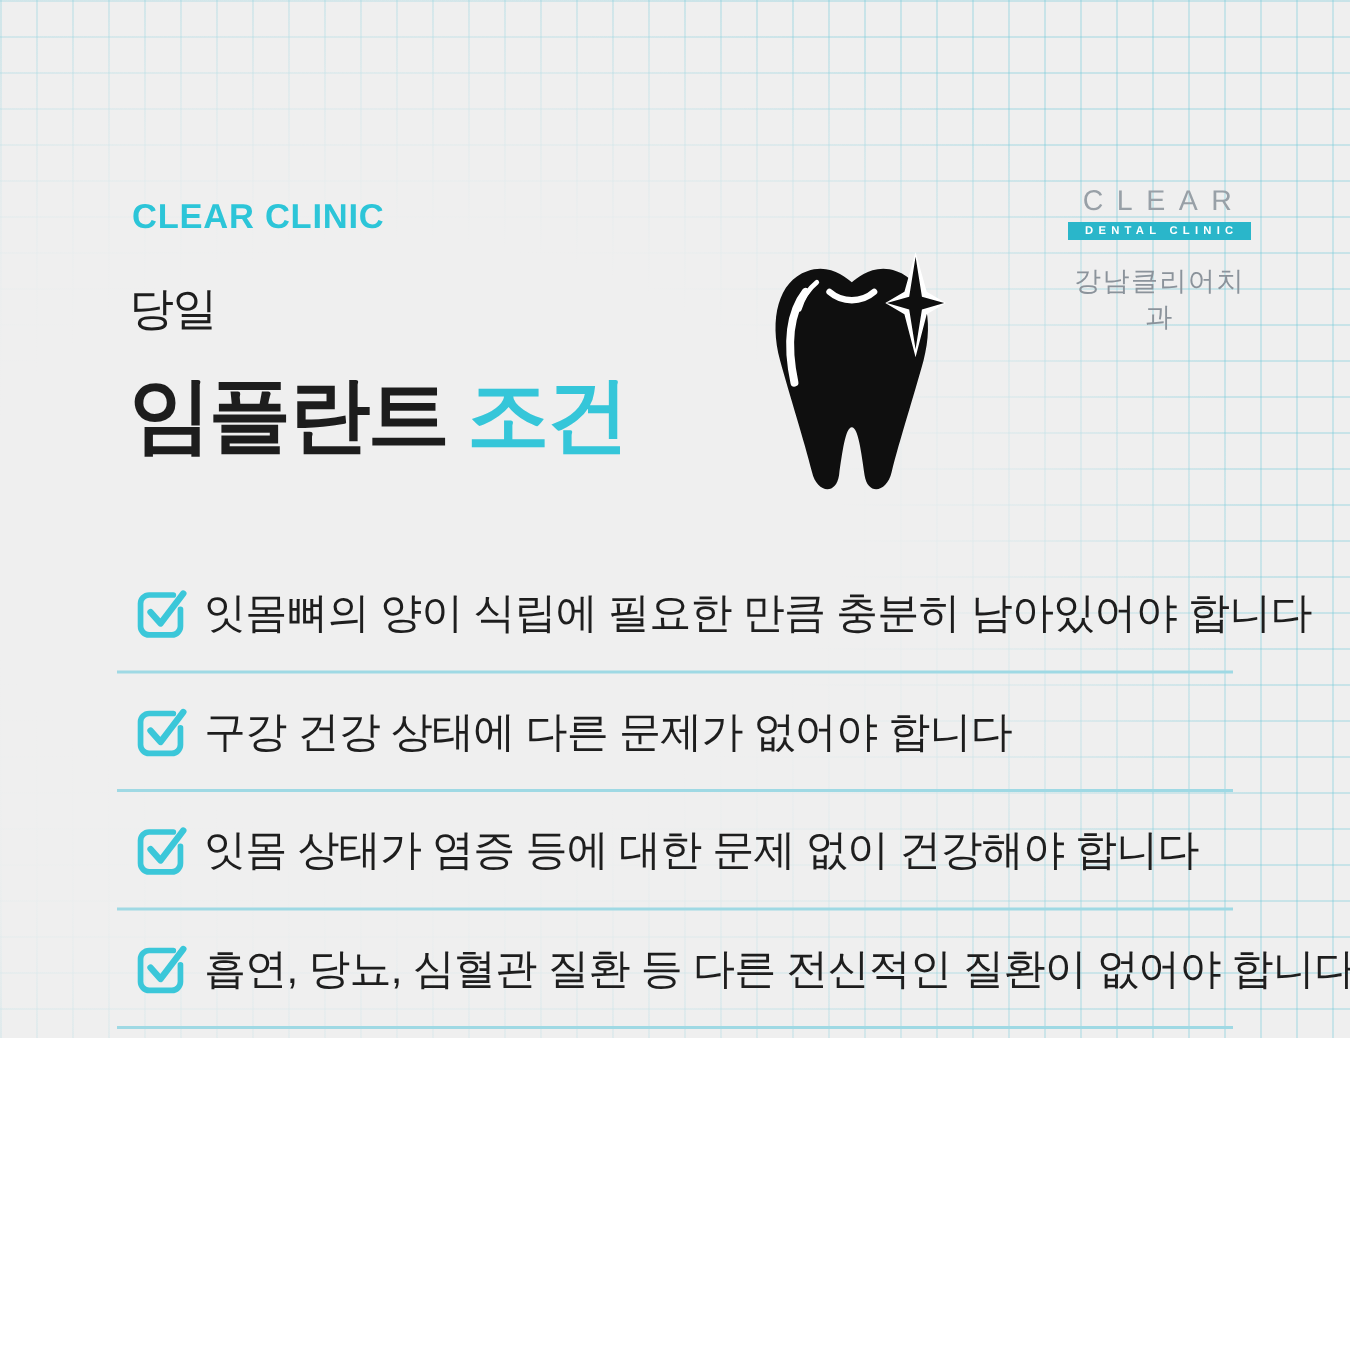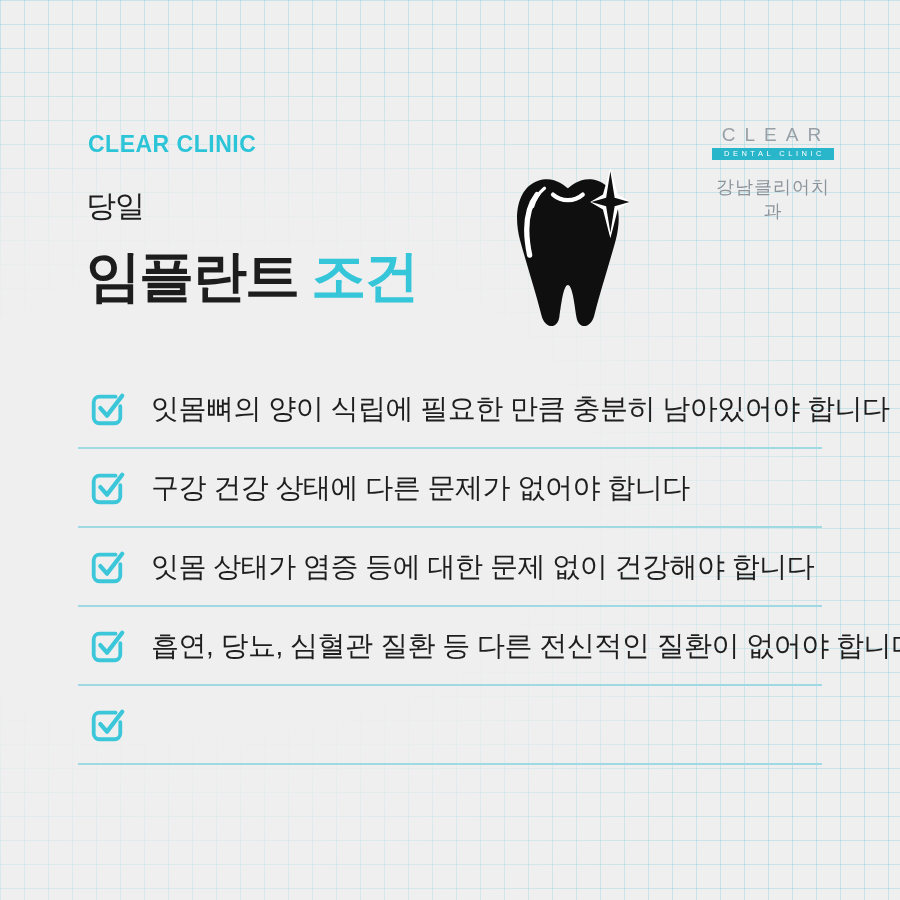--- a/index.html
+++ b/index.html
@@ -1,21 +1,21 @@
 <!DOCTYPE html>
 <html><head>
 <meta charset="utf-8">
 <style>
   * { margin: 0; padding: 0; box-sizing: border-box; }
   html, body { width: 900px; height: 900px; }
   body { font-family: "Liberation Sans", "DejaVu Sans", sans-serif; }
 
   .canvas {
     position: relative;
-    width: 900px; height: 900px;
+    width: 900px; height: 692px;
     overflow: hidden;
     background-color: #efefef;
     background-image:
       radial-gradient(ellipse 560px 380px at 30% 52%, #efefef 52%, rgba(239,239,239,0) 100%),
       radial-gradient(ellipse 700px 500px at 18% 60%, rgba(239,239,239,0.9) 40%, rgba(239,239,239,0) 100%),
       repeating-linear-gradient(to right,  rgba(110,200,216,0.30) 0px, rgba(110,200,216,0.30) 1.5px, transparent 1.5px, transparent 24px),
       repeating-linear-gradient(to bottom, rgba(110,200,216,0.30) 0px, rgba(110,200,216,0.30) 1.5px, transparent 1.5px, transparent 24px);
   }
 
   
@@ -26,41 +26,41 @@
   }
 
   
   .logo { position: absolute; left: 712px; top: 124px; width: 122px; text-align: center; }
   .logo-wordmark {
     font-size: 19px; font-weight: 400; letter-spacing: 9px;
     color: #98a0a7; text-indent: 6px; white-space: nowrap;
   }
   .logo-bar {
     margin-top: 2px; height: 12px; background: #2ab6ca;
-    color: #ffffff; font-size: 7.5px; font-weight: 400;
+    color: #ffffff; font-size: 7.5px; font-weight: 700;
     letter-spacing: 3.5px; line-height: 12px; text-indent: 3px;
   }
   .logo-korean {
     margin-top: 15px; font-size: 18px; color: #8b939b; letter-spacing: 1px;
   }
 
   
   .title { position: absolute; left: 86px; top: 186px; color: #1d1d1d; }
   .title-line1 { font-size: 30px; font-weight: 400; letter-spacing: -1px; }
   .title-line2 { margin-top: 13px; font-size: 55px; font-weight: 900; letter-spacing: -2px; white-space: nowrap; }
   .title-accent { color: #35c6d9; margin-top: 35px; }
 
   
   .tooth-wrap { position: absolute; left: 501px; top: 168px; width: 138px; height: 170px; }
 
   
   .checklist { position: absolute; left: 78px; top: 370px; width: 744px; }
   .check-row {
     height: 79px;
-    display: flex; align-items: center; gap: 25px;
+    display: flex; align-items: center; gap: 10px;
     padding-left: 10px;
     border-bottom: 2px solid #9fd9e4;
   }
   .check-icon { flex: 0 0 auto; width: 38px; height: 40px; }
   .check-text {
     font-size: 28px; font-weight: 500; color: #1e1e1e;
     letter-spacing: -0.5px; white-space: nowrap;
   }
 </style>
 </head>

